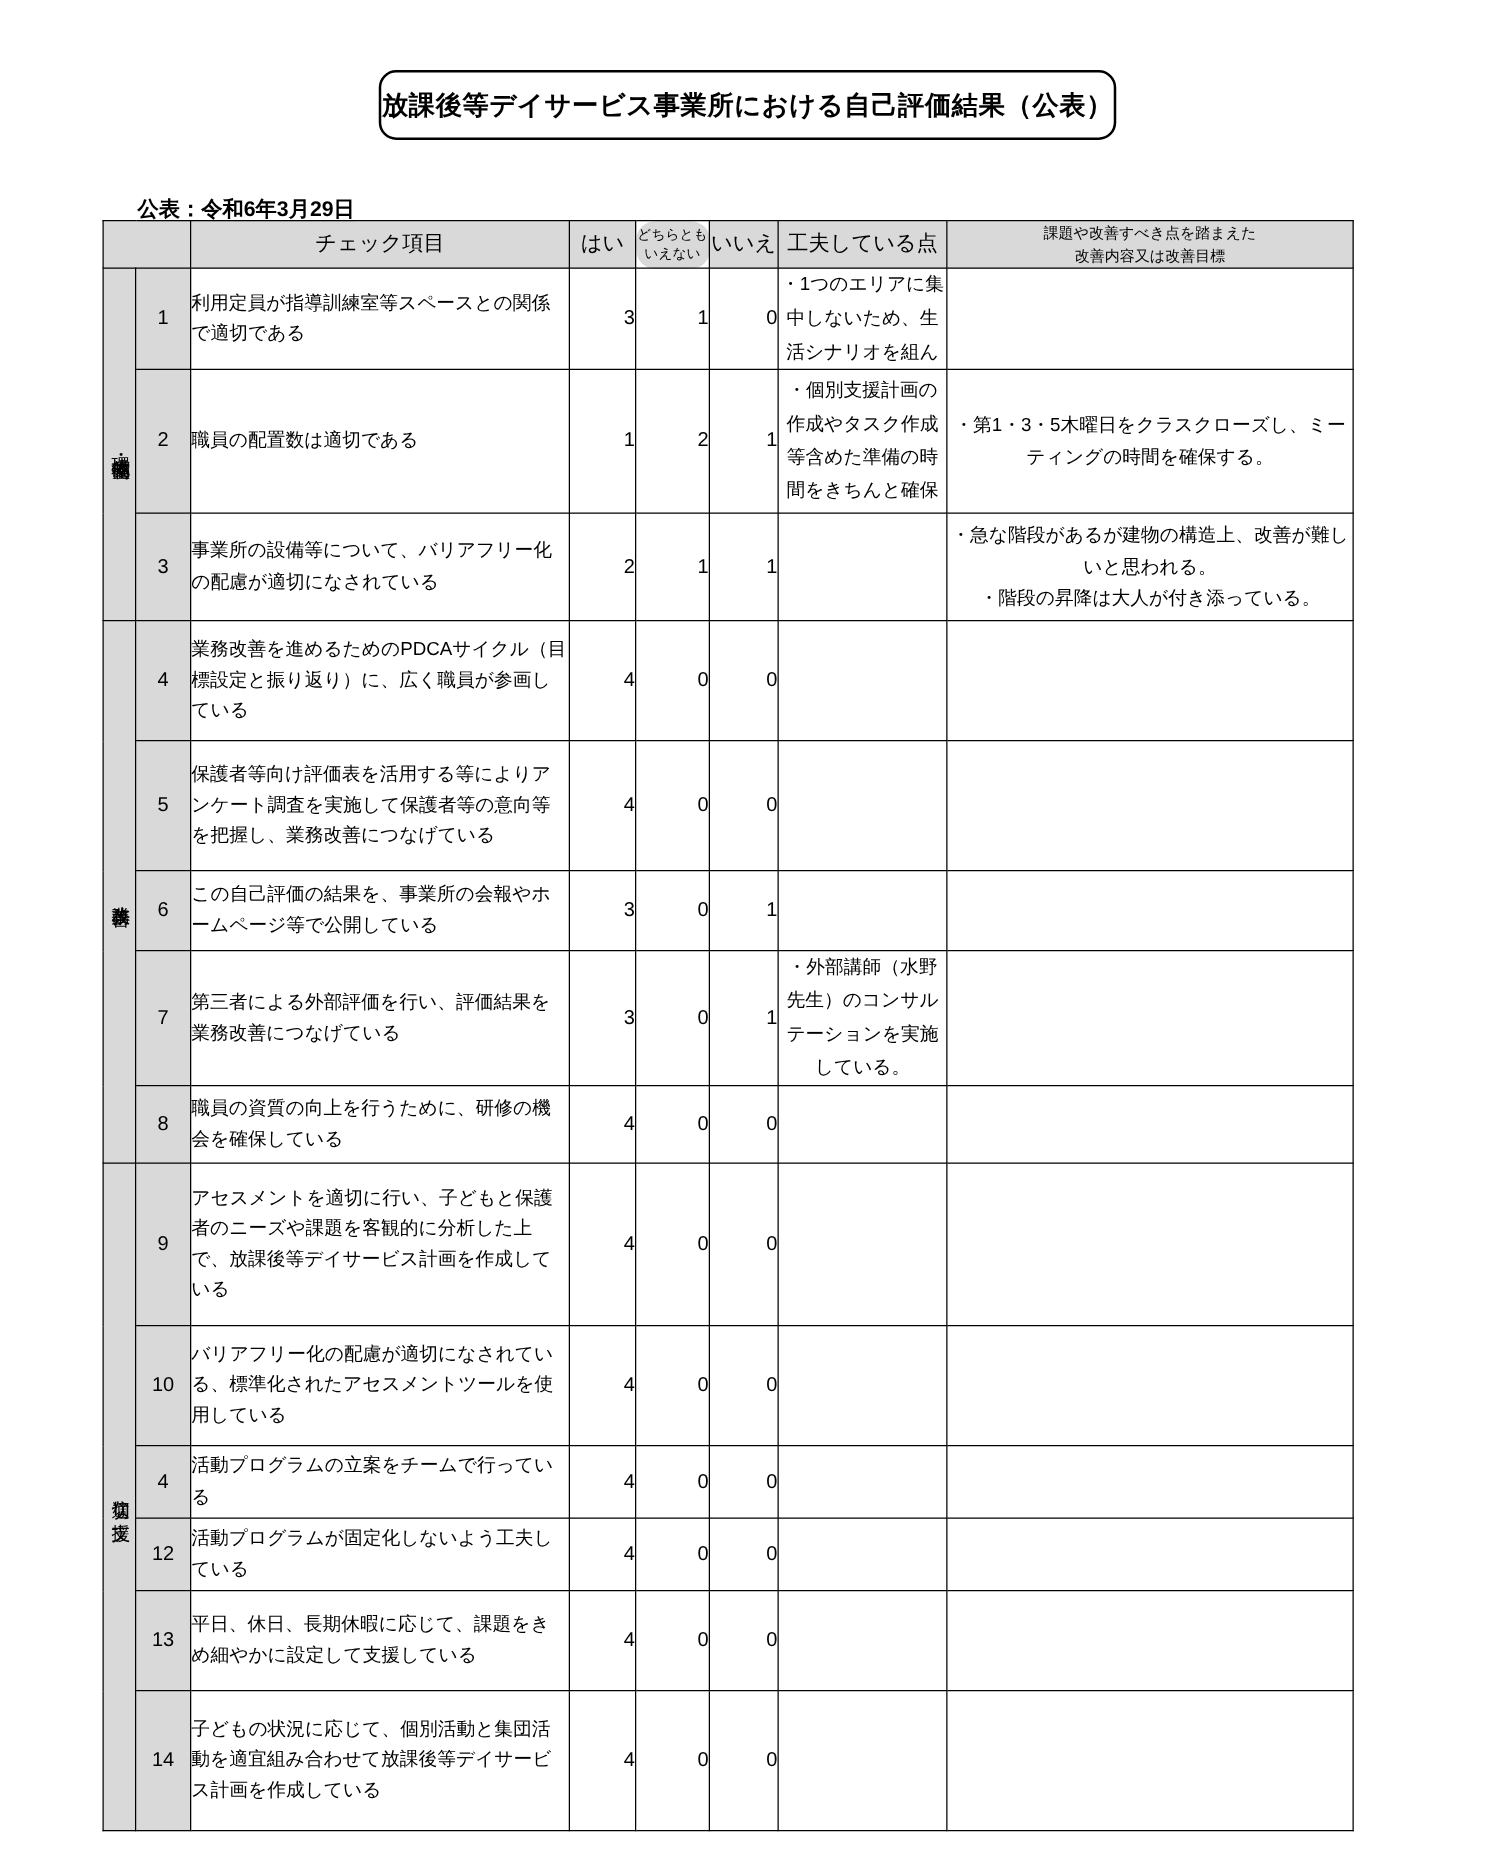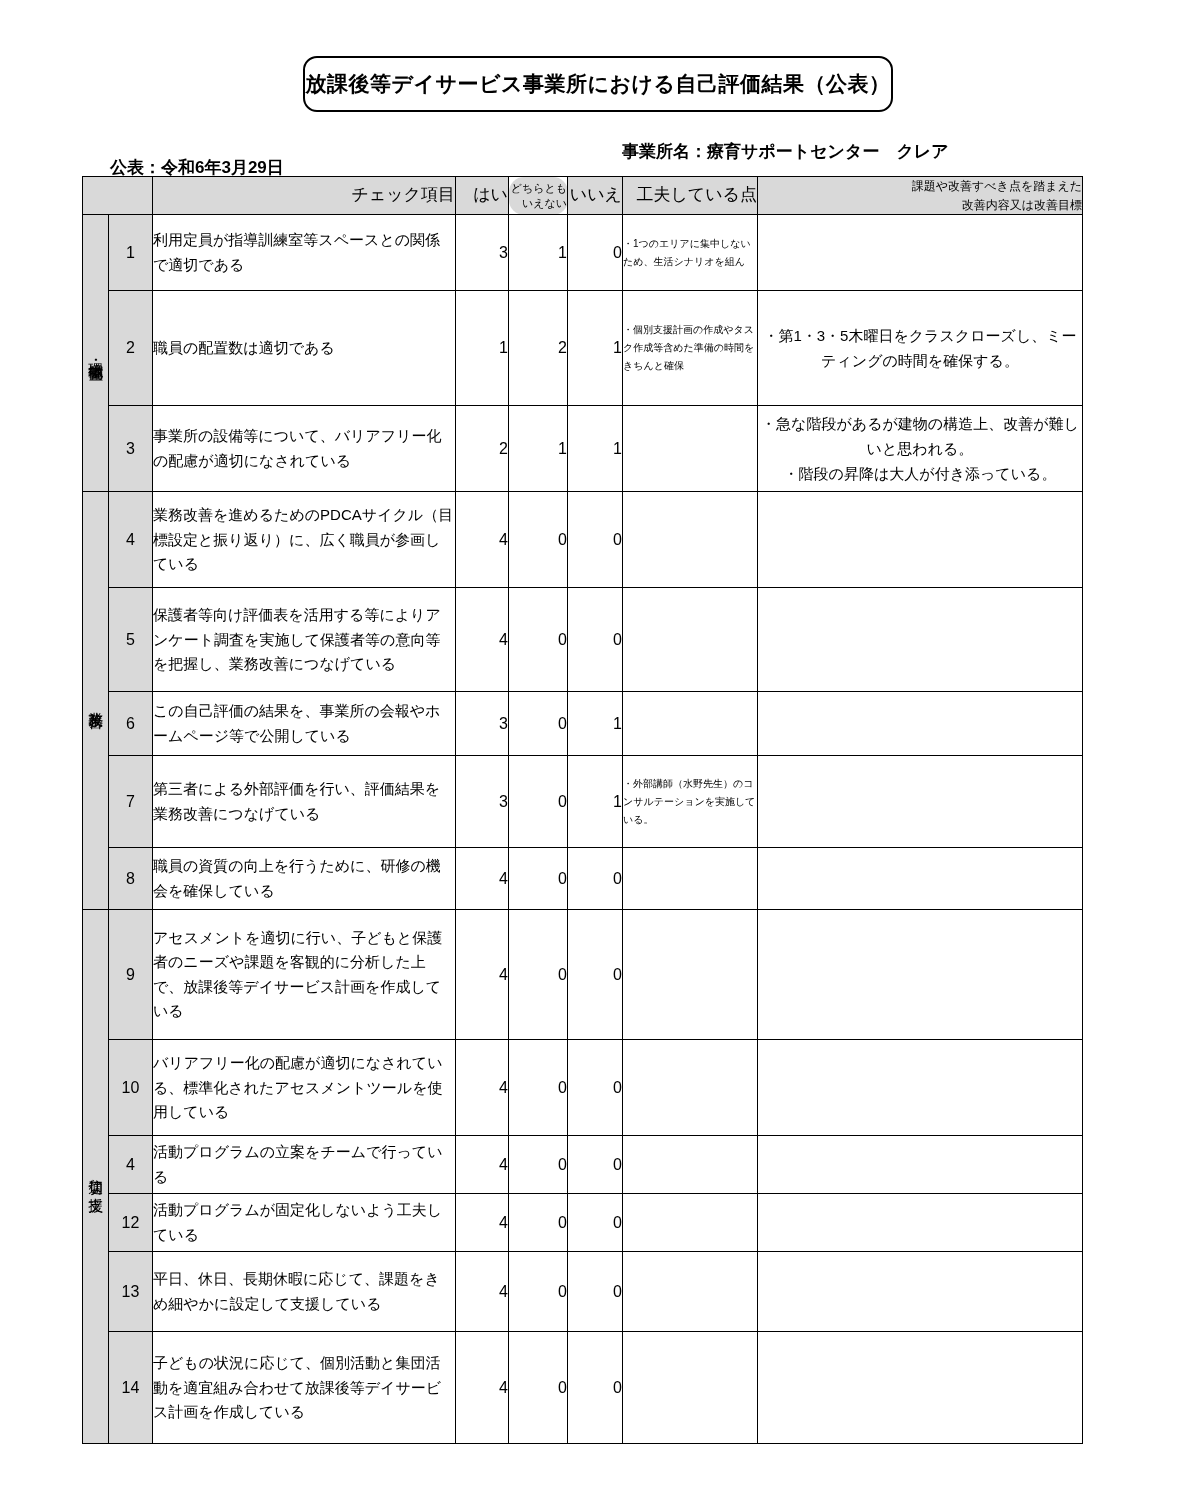--- a/index.html
+++ b/index.html
@@ -91,21 +91,21 @@
   col.c-cat    { width: 26px; }
   col.c-no     { width: 44px; }
   col.c-item   { width: 303px; }
   col.c-yes    { width: 53px; }
   col.c-either { width: 59px; }
   col.c-no2    { width: 55px; }
   col.c-kufu   { width: 135px; }
   col.c-kaizen { width: 325px; }
 
   
-  thead td { background: #d9d9d9; text-align: right; }
+  thead td { background: #d9d9d9; text-align: center; }
   thead td.blank-hdr { background: #d9d9d9; }
   .hdr-main {
     font-size: 17px;
     font-weight: bold;
     line-height: 1.2;
     padding: 8px 0;
   }
   .hdr-small {
     font-size: 11px;
     font-weight: bold;
@@ -150,22 +150,22 @@
     padding: 6px 4px 6px 7px;
     vertical-align: middle;
   }
   td.score {
     text-align: right;
     font-size: 16px;
     padding: 0 5px 0 0;
     vertical-align: middle;
   }
   td.kufu {
-    text-align: left;
-    font-size: 10px;
+    text-align: center;
+    font-size: 15px;
     line-height: 1.78;
     padding: 3px 2px 3px 3px;
     vertical-align: top;
   }
   td.kaizen {
     text-align: center;
     font-size: 15px;
     line-height: 1.68;
     padding: 6px 4px 6px 7px;
     vertical-align: middle;
@@ -176,21 +176,20 @@
 <body>
 
 <div class="title-wrap">
   <div class="title-box">
     <span class="title-text">放課後等デイサービス事業所における自己評価結果（公表）</span>
   </div>
 </div>
 
 <div class="meta-row">
   <span class="meta-pub">公表：令和6年3月29日</span>
-  <span class="meta-office">事業所名：療育サポートセンター　クレア</span>
 </div>
 
 <div class="tbl-wrap">
   <table class="sheet">
     <colgroup>
       <col class="c-cat">
         <col class="c-no">
         <col class="c-item">
         <col class="c-yes">
       <col class="c-either">

